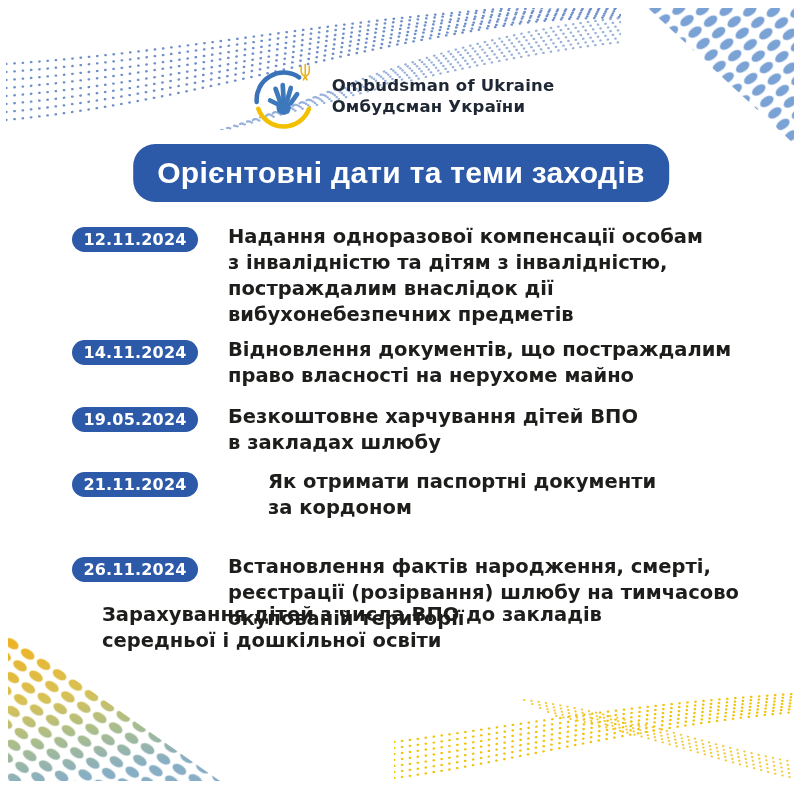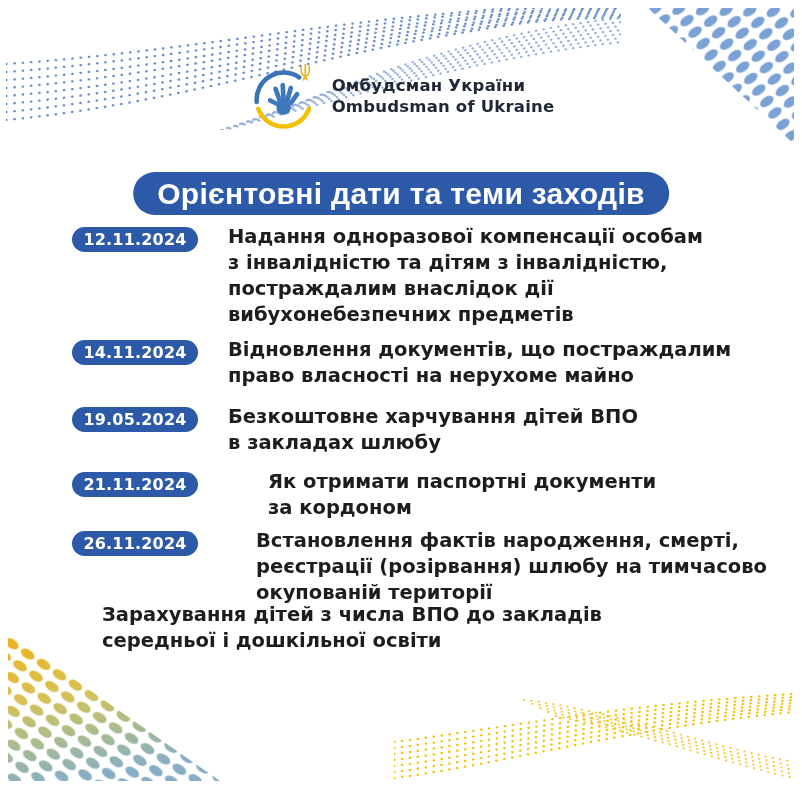--- a/index.html
+++ b/index.html
@@ -18,40 +18,40 @@
     position:absolute;top:58px;left:50%;transform:translateX(-50%);
     display:flex;align-items:center;gap:12px;
   }
   .logo-text{display:flex;flex-direction:column;justify-content:center;}
   .logo-line{
     font-weight:bold;font-size:16.5px;line-height:21px;color:#1e2733;
     letter-spacing:.2px;white-space:nowrap;
   }
 
   .banner{
-    position:absolute;top:172px;left:50%;transform:translateX(-50%);
-    height:43px;border-radius:22px;background:#2d5aa8;
+    position:absolute;top:144px;left:50%;transform:translateX(-50%);
+    height:58px;border-radius:22px;background:#2d5aa8;
     display:flex;align-items:center;padding:0 24px;
     font-family:"Liberation Sans",sans-serif;
     font-weight:bold;font-size:30px;color:#ffffff;white-space:nowrap;
     letter-spacing:.3px;
   }
 
   .row{position:absolute;left:72px;display:flex;align-items:flex-start;}
   .date-badge{
     flex:0 0 auto;width:126px;height:25px;margin-top:3px;border-radius:13px;
     background:#2d5aa8;color:#ffffff;font-weight:bold;font-size:16px;
     display:flex;align-items:center;justify-content:center;letter-spacing:.2px;
   }
   .topic{
     margin-left:30px;max-width:580px;
     font-size:19.5px;line-height:26px;color:#1d1d1b;white-space:pre-line;font-weight:bold;
   }
   .r1{top:224px;} .r2{top:337px;} .r3{top:404px;}
-  .r4{top:469px;gap:40px;} .r5{top:528px;gap:28px;} .r6{top:602px;}
+  .r4{top:469px;gap:40px;} .r5{top:554px;} .r6{top:602px;}
 </style>
 </head>
 <body>
 
 <div class="canvas">
 
   <svg class="deco tl" width="615" height="122" viewBox="0 0 615 122">
     <g fill="none" stroke="#5f83c4" stroke-width="2.3" stroke-linecap="round" stroke-dasharray="0.5 7.8" opacity="0.9">
       <path d="M0,112 C150,98 290,55 415,32 S545,12 615,9"></path>
       <path d="M0,104 C150,90 290,50 415,29 S545,10 615,7"></path>
@@ -141,22 +141,22 @@
       </g>
 
       <g transform="translate(24,-31)" fill="none" stroke="#e9b51f" stroke-width="1.8" stroke-linecap="round">
         <path d="M0,-8 V5"></path>
         <path d="M-4.5,-6 V-1 Q-4.5,4 0,5"></path>
         <path d="M4.5,-6 V-1 Q4.5,4 0,5"></path>
         <path d="M0,5 L-2,9 M0,5 L2,9"></path>
       </g>
     </svg>
     <div class="logo-text">
+      <div class="logo-line">Ombudsman of Ukraine</div>
       <div class="logo-line">Омбудсман України</div>
-      <div class="logo-line">Ombudsman of Ukraine</div>
     </div>
   </div>
 
   <div class="banner">Орієнтовні дати та теми заходів</div>
 
   <div class="row r1">
     <div class="date-badge">12.11.2024</div>
     <div class="topic">Надання одноразової компенсації особам
 з інвалідністю та дітям з інвалідністю,
 постраждалим внаслідок дії

